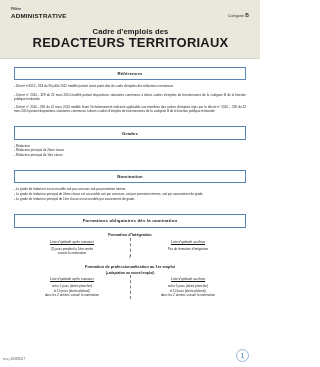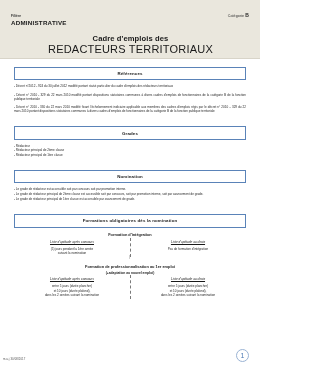--- a/index.html
+++ b/index.html
@@ -15,21 +15,21 @@
     overflow: hidden;
     position: relative;
   }
 
   
   .header-band {
     background: #eae7dd;
     height: 59px;
     position: relative;
     box-sizing: border-box;
-    padding: 14px 10px 0 11px;
+    padding: 7px 10px 0 11px;
     border-bottom: 1px solid #d8d4c8;
   }
   .filiere-label {
     font-size: 3.2px;
     font-weight: bold;
     letter-spacing: 0.1px;
     color: #2b2b2b;
     line-height: 4px;
   }
   .filiere-value {
@@ -56,22 +56,22 @@
     margin-top: 6px;
   }
   .doc-title .t1 {
     font-size: 7.6px;
     font-weight: bold;
     color: #1a1a1a;
     line-height: 11px;
     letter-spacing: 0.1px;
   }
   .doc-title .t2 {
-    font-size: 11px;
-    font-weight: normal;
+    font-size: 13px;
+    font-weight: bold;
     color: #1a1a1a;
     line-height: 11px;
     letter-spacing: 0.2px;
   }
 
   
   .page-body {
     padding: 8px 14px 0 14px;
     box-sizing: border-box;
   }

